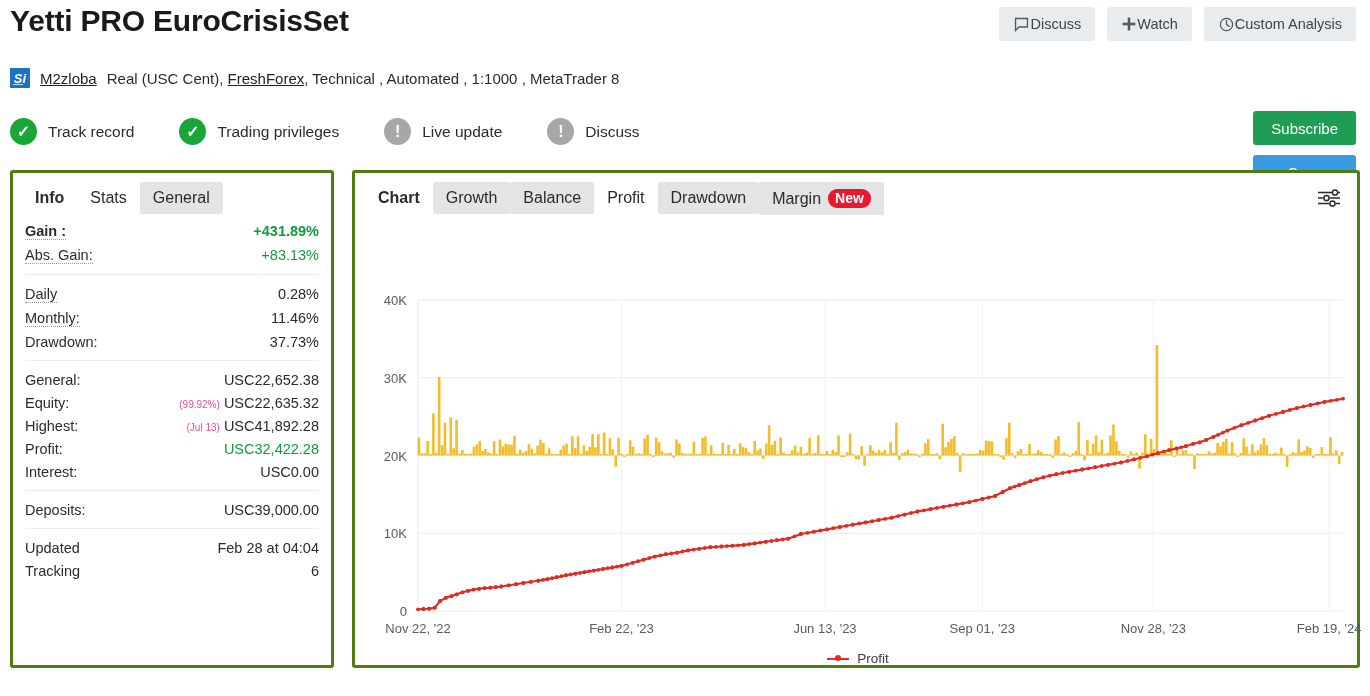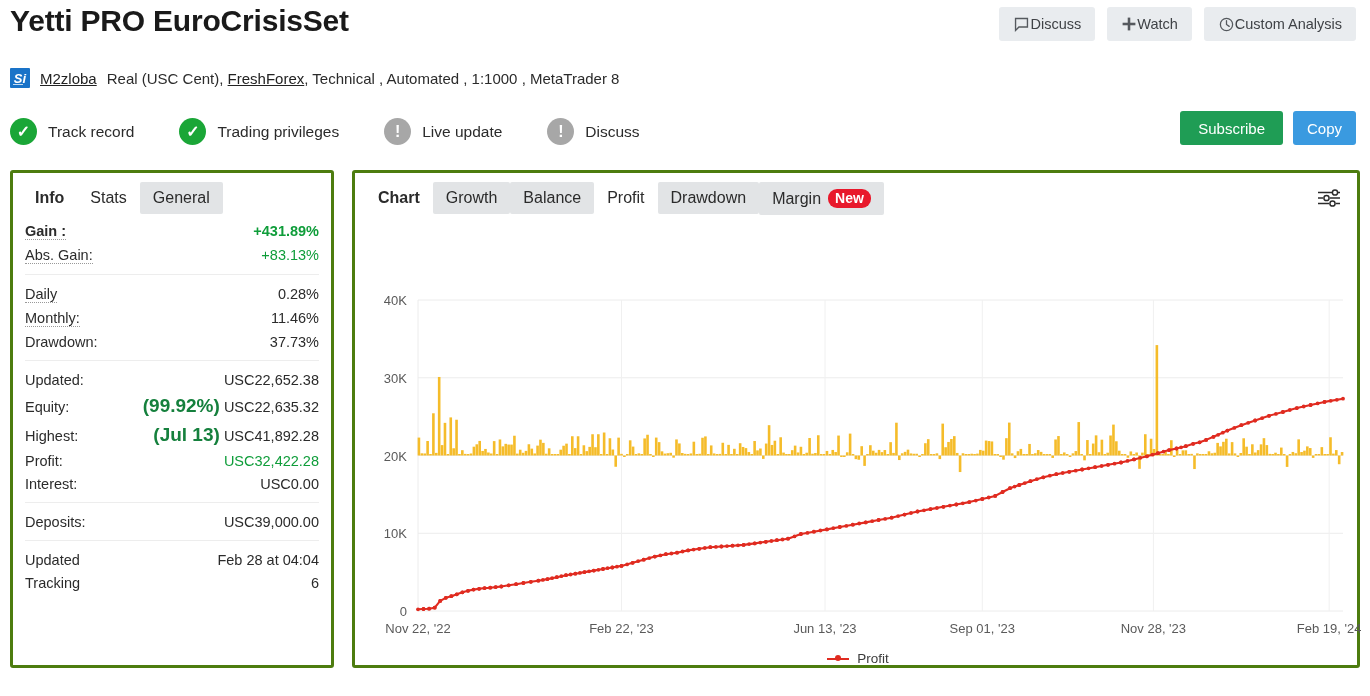--- a/index.html
+++ b/index.html
@@ -59,21 +59,21 @@
   .status-item { display: flex; align-items: center; margin-right: 45px; }
   .status-item .dot {
     width: 27px; height: 27px; border-radius: 50%;
     display: flex; align-items: center; justify-content: center;
     margin-right: 11px; color: #fff; font-weight: bold; font-size: 16px;
   }
   .dot.ok { background: #1aa637; }
   .dot.warn { background: #a7a7a7; }
   .status-item .slabel { font-size: 15.5px; color: #2b2b2b; }
 
-  .cta-btns { position: absolute; right: 14px; top: 111px; display: flex; gap: 10px; }
+  .cta-btns { position: absolute; right: 14px; top: 111px; display: flex; gap: 10px; flex-direction: column; }
   .cta {
     border: none; border-radius: 3px; height: 34px; padding: 0 18px;
     color: #fff; font-size: 15px; cursor: pointer;
     font-family: "Liberation Sans", sans-serif;
   }
   .cta.subscribe { background: #1f9d55; }
   .cta.copy { background: #3a9ae0; padding: 0 14px; }
 
   
   .panel {
@@ -106,21 +106,21 @@
   .rows { padding: 0 12px; }
   .row {
     display: flex; justify-content: space-between; align-items: baseline;
     font-size: 14.5px; padding: 3.5px 0; color: #2b2b2b;
   }
   .row .k { color: #2b2b2b; }
   .row .k.dotted { border-bottom: 1px dotted #999; cursor: help; }
   .row .v { text-align: right; }
   .row.bold .k, .row.bold .v { font-weight: bold; }
   .green { color: #0f9d3a; }
-  .muted { color: #15803d; font-size: 19px; font-weight: bold; }
+  .muted { color: #ec4899; font-size: 10px; }
   .divider { height: 1px; background: #ededed; margin: 7px 0; }
 
   
   .chart-wrap { position: relative; width: 1006px; height: 450px; }
   .legend {
     position: absolute; left: 0; right: 0; top: 432px;
     display: flex; justify-content: center; align-items: center; gap: 8px;
     font-size: 13.5px; color: #3c3c3c;
   }
   .legend .lmark { position: relative; width: 22px; height: 10px; }
@@ -229,21 +229,21 @@
         <span class="v">11.46%</span>
       </div>
       <div class="row">
         <span class="k">Drawdown:</span>
         <span class="v">37.73%</span>
       </div>
 
       <div class="divider"></div>
 
       <div class="row">
-        <span class="k">Updated:</span>
+        <span class="k">General:</span>
         <span class="v">USC22,652.38</span>
       </div>
       <div class="row">
         <span class="k">Equity:</span>
         <span class="v">
           <span class="muted">(99.92%)</span>
           <span>USC22,635.32</span>
         </span>
       </div>
       <div class="row">

